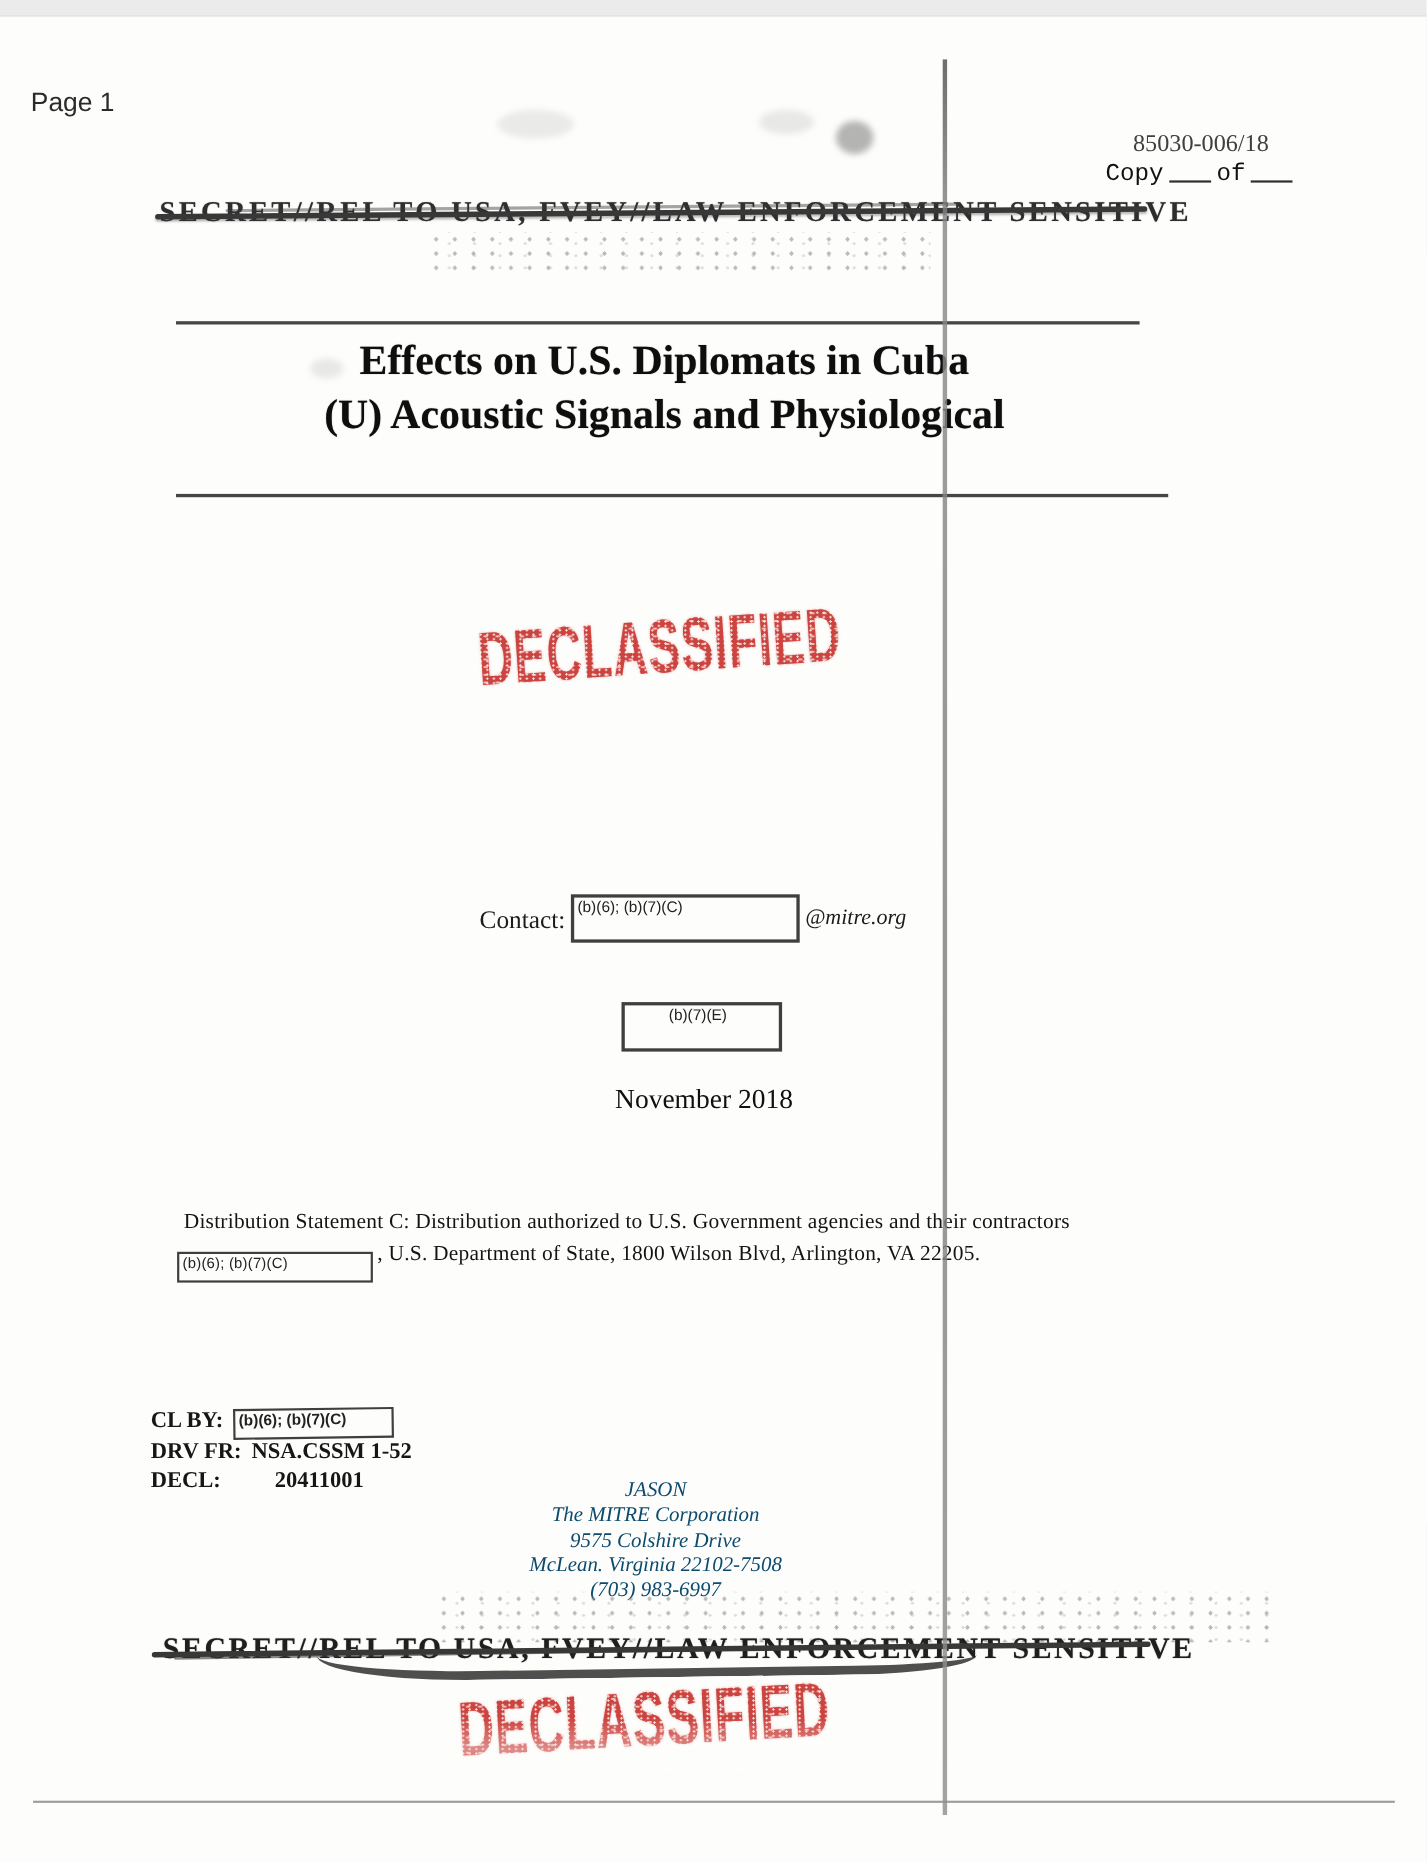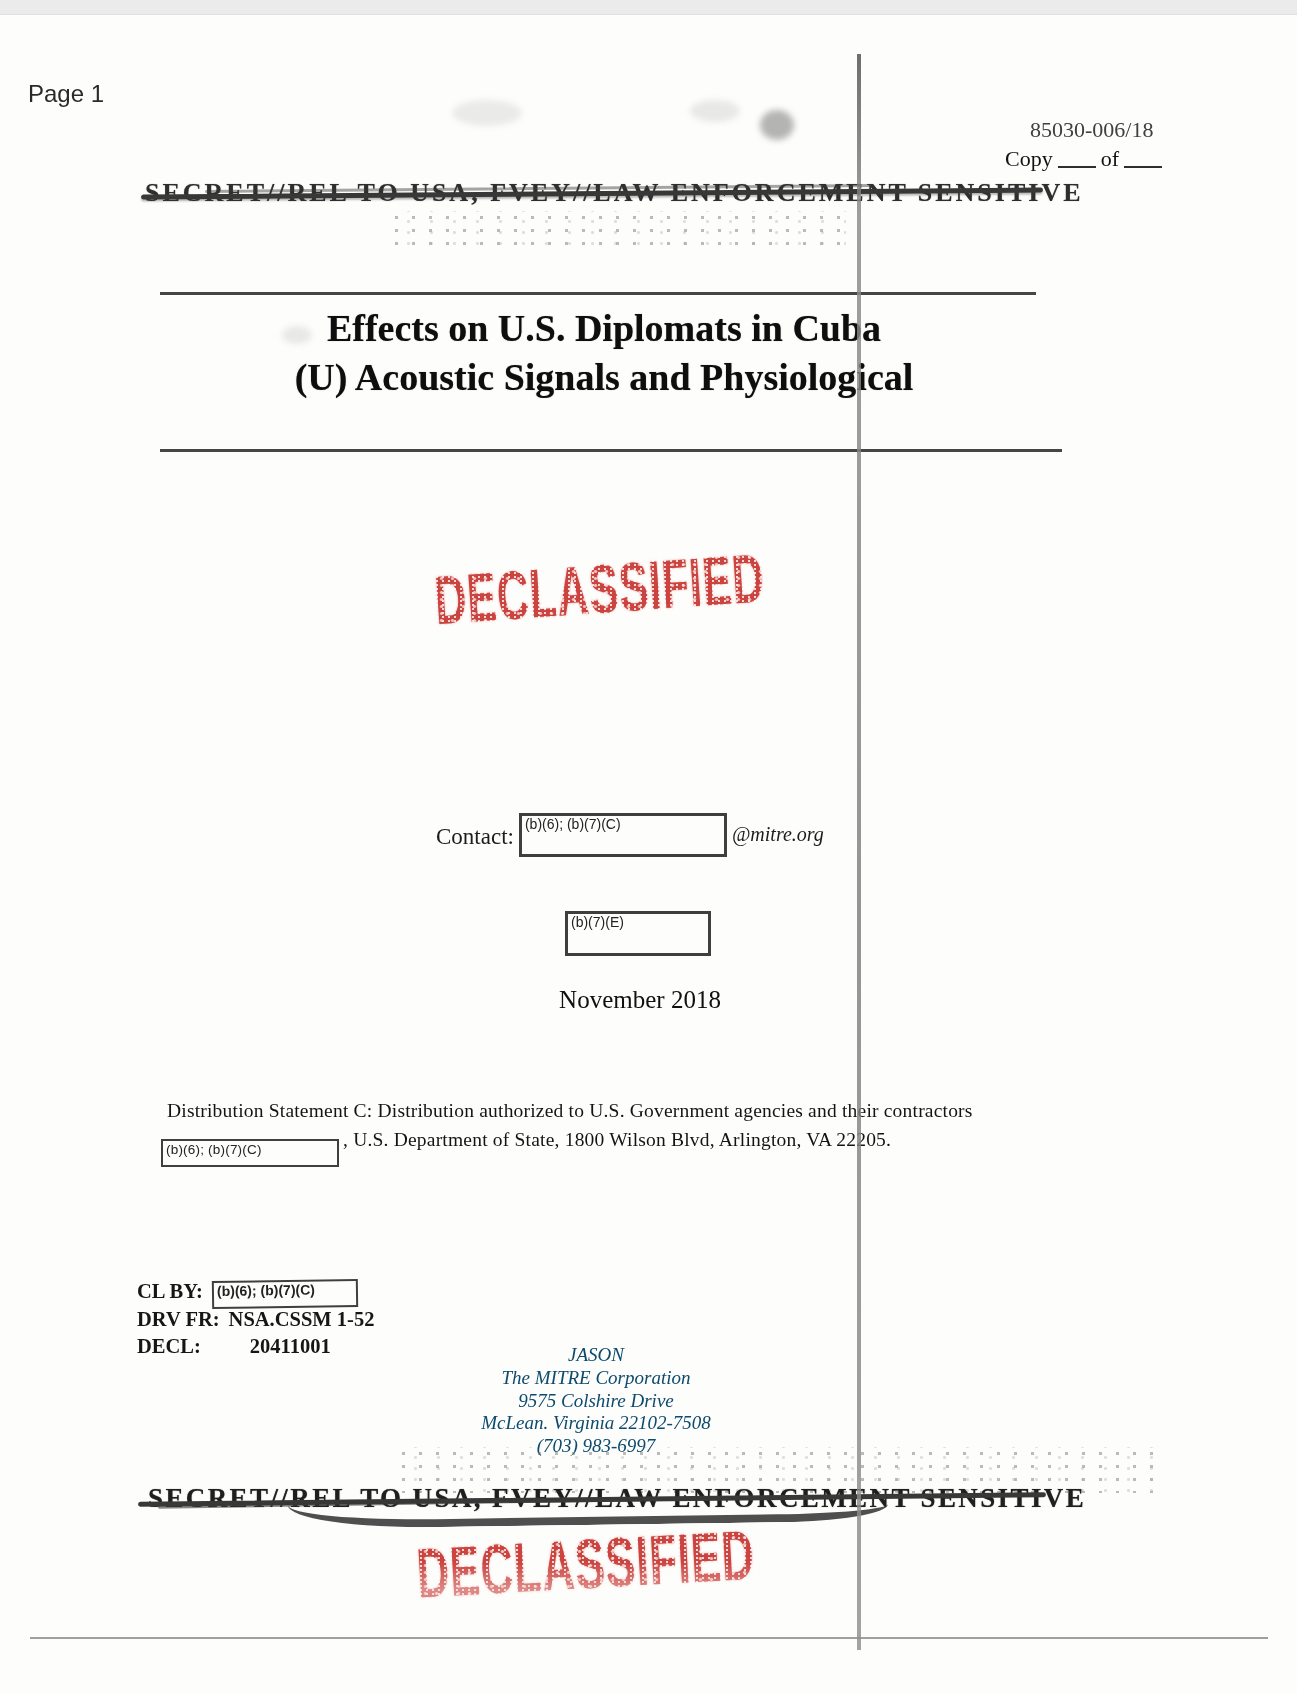--- a/index.html
+++ b/index.html
@@ -3,21 +3,21 @@
 <meta charset="utf-8">
 <style>
   html,body{margin:0;padding:0;background:#f1f1f1;}
   #document-page{
     position:relative;width:1297px;height:1693px;background:#fdfdfb;
     font-family:"Liberation Serif", serif;color:#1c1c1c;overflow:hidden;
   }
   .top-strip{position:absolute;left:0;top:0;width:1297px;height:14px;background:#ebebeb;border-bottom:1px solid #e0e0e0;}
   .page-label{position:absolute;left:28px;top:52px;font-family:"Liberation Sans",sans-serif;font-size:24px;color:#2a2a2a;margin-top:28px;}
   .doc-number{position:absolute;left:1030px;top:117px;width:140px;font-size:22px;text-align:left;color:#404040;}
-  .copy-line{position:absolute;left:1005px;top:146px;font-size:22px;color:#111;white-space:nowrap;}
+  .copy-line{position:absolute;left:1005px;top:146px;font-size:22px;color:#111;white-space:nowrap;font-family:Liberation Mono, monospace;}
   .blank{display:inline-block;width:38px;height:16px;border-bottom:2.5px solid #2f2f2f;margin:0 5px;transform:translateY(2px);}
 
   .banner{position:absolute;font-weight:bold;white-space:nowrap;text-align:center;}
   .banner-top{left:145px;top:178px;width:890px;font-size:26px;letter-spacing:3px;color:#2e2e2e;text-shadow:0 0 1px rgba(40,40,40,.5);}
   .banner-bottom{left:148px;top:1483px;width:892px;font-size:27px;letter-spacing:2.4px;color:#1f1f1f;text-shadow:0 0 1px rgba(20,20,20,.6);z-index:4;}
   .strike{position:absolute;background:#383838;border-radius:3px;z-index:5;}
   .strike-a{left:-4px;right:-8px;top:13px;height:5px;transform:rotate(-0.45deg);box-shadow:0 2px 2px rgba(60,60,60,.35);}
   .strike-b{left:60px;top:9px;width:75%;height:3px;opacity:.45;transform:rotate(-0.5deg);}
   .strike-c{left:-10px;right:-6px;top:14px;height:5px;transform:rotate(-0.6deg);}
   .strike-d{left:10px;top:19px;width:55%;height:3px;opacity:.6;transform:rotate(-0.9deg);}
@@ -59,21 +59,21 @@
     background-size:100% 100%, 6px 4px, 11px 7px;background-position:0 0, 0 0, 3px 2px;}
 
   .redaction-box{background:#fdfdfb;border:3px solid #3f3f3f;box-sizing:border-box;position:relative;}
   .redaction-label{font-family:"Liberation Sans",sans-serif;font-size:14px;color:#222;padding:1px 0 0 3px;display:block;line-height:15px;}
 
   .contact-row{position:absolute;left:436px;top:813px;display:flex;align-items:flex-start;gap:5px;}
   .contact-label{font-size:23px;margin-top:11px;}
   .contact-box{width:208px;height:44px;}
   .contact-domain{font-size:20px;margin-top:10px;font-style:italic;}
 
-  .redaction-e{position:absolute;left:565px;top:911px;width:146px;height:45px;}
+  .redaction-e{position:absolute;left:565px;top:911px;width:146px;height:45px;padding-left:37px;}
 
   .pub-date{position:absolute;left:495px;top:986px;width:290px;text-align:center;font-size:25px;color:#101010;}
 
   .distribution{position:absolute;left:167px;top:1096px;width:985px;font-size:19.5px;line-height:29px;color:#141414;letter-spacing:.2px;}
   .dist-inline-box{display:inline-block;width:178px;height:28px;border-width:2.5px;vertical-align:-8px;margin-left:-6px;margin-right:4px;}
   .dist-inline-box .redaction-label{font-size:13.5px;}
 
   .cl-block{position:absolute;left:137px;top:1280px;font-size:20.5px;font-weight:bold;color:#161616;}
   .cl-row{display:flex;align-items:flex-start;gap:9px;height:27.5px;}
   .cl-box{width:146px;height:28px;border-width:2.5px;transform:rotate(-0.8deg);}

